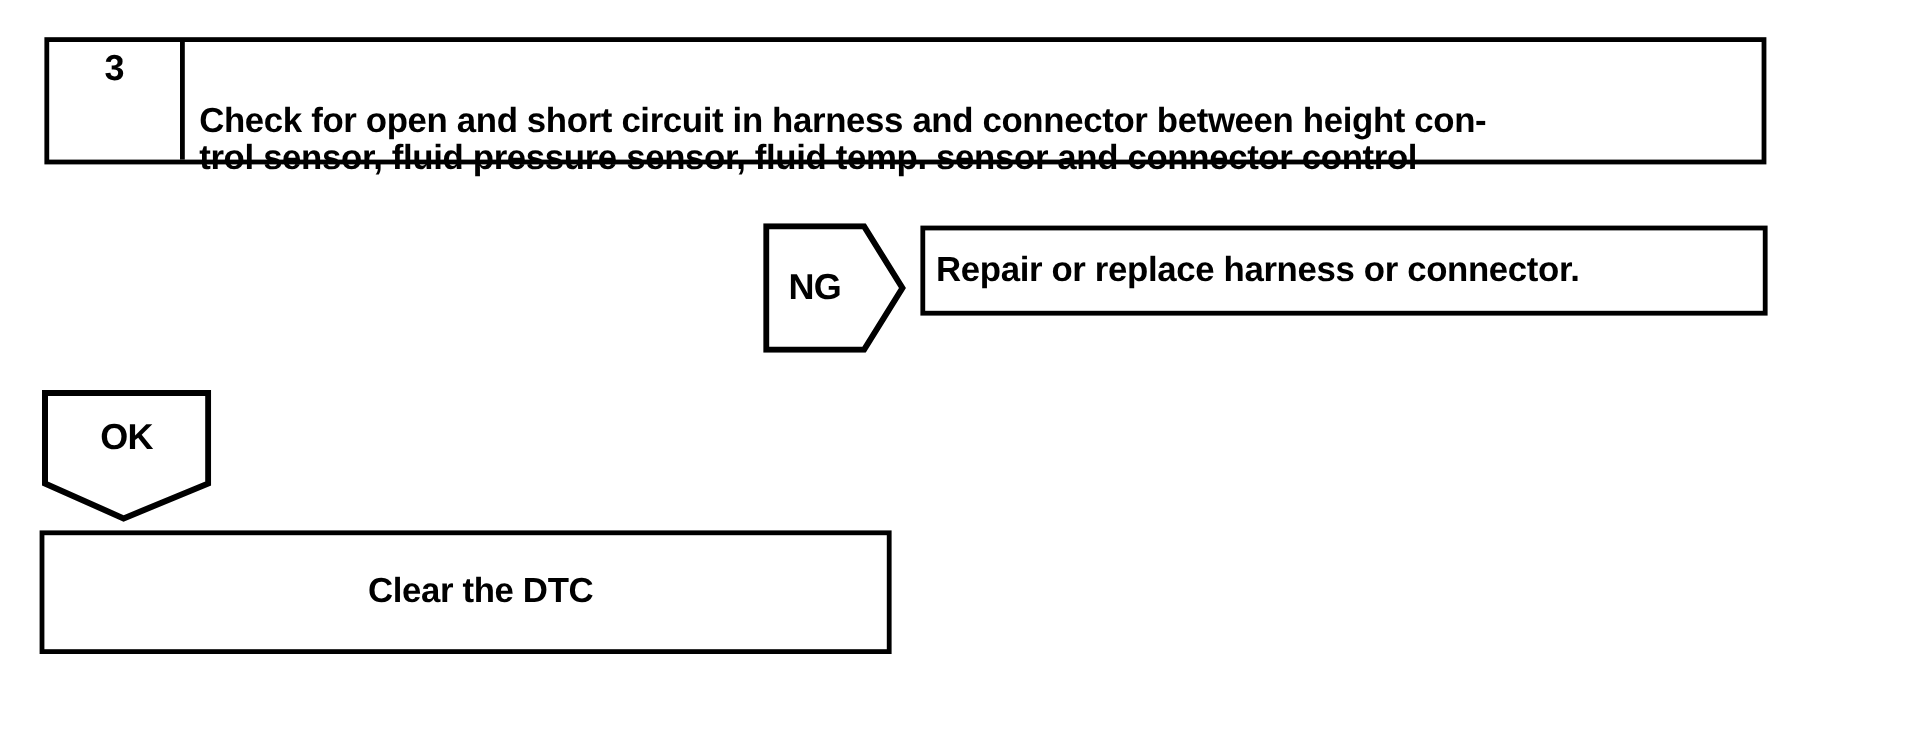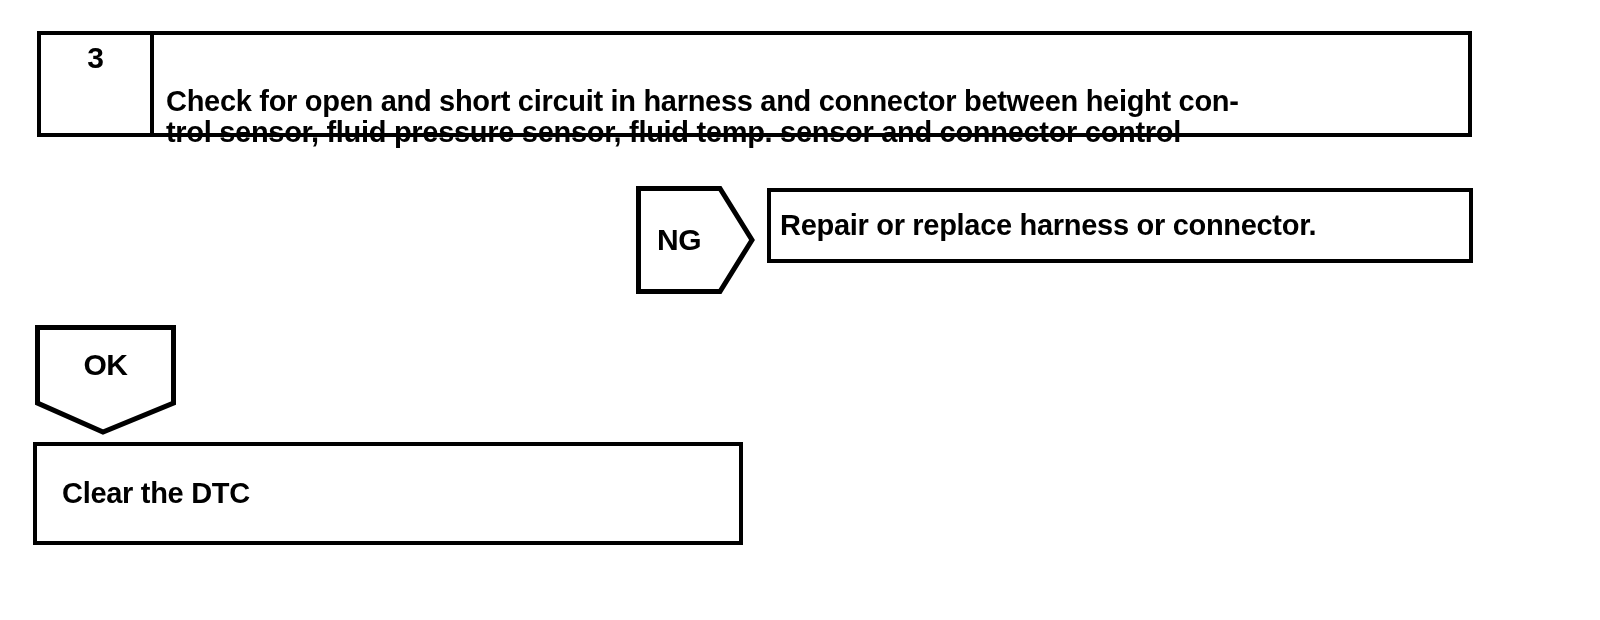--- a/index.html
+++ b/index.html
@@ -94,20 +94,21 @@
     width: 706px;
     height: 75px;
     padding-left: 9px;
   }
   .clear-box {
     left: 33px;
     top: 442px;
     width: 710px;
     height: 103px;
     padding-left: 25px;
+    justify-content: center;
   }
 </style>
 </head>
 <body>
 
 <div class="page">
 
   <div class="step-box">
     <div class="num-cell">
       <span>3</span>

